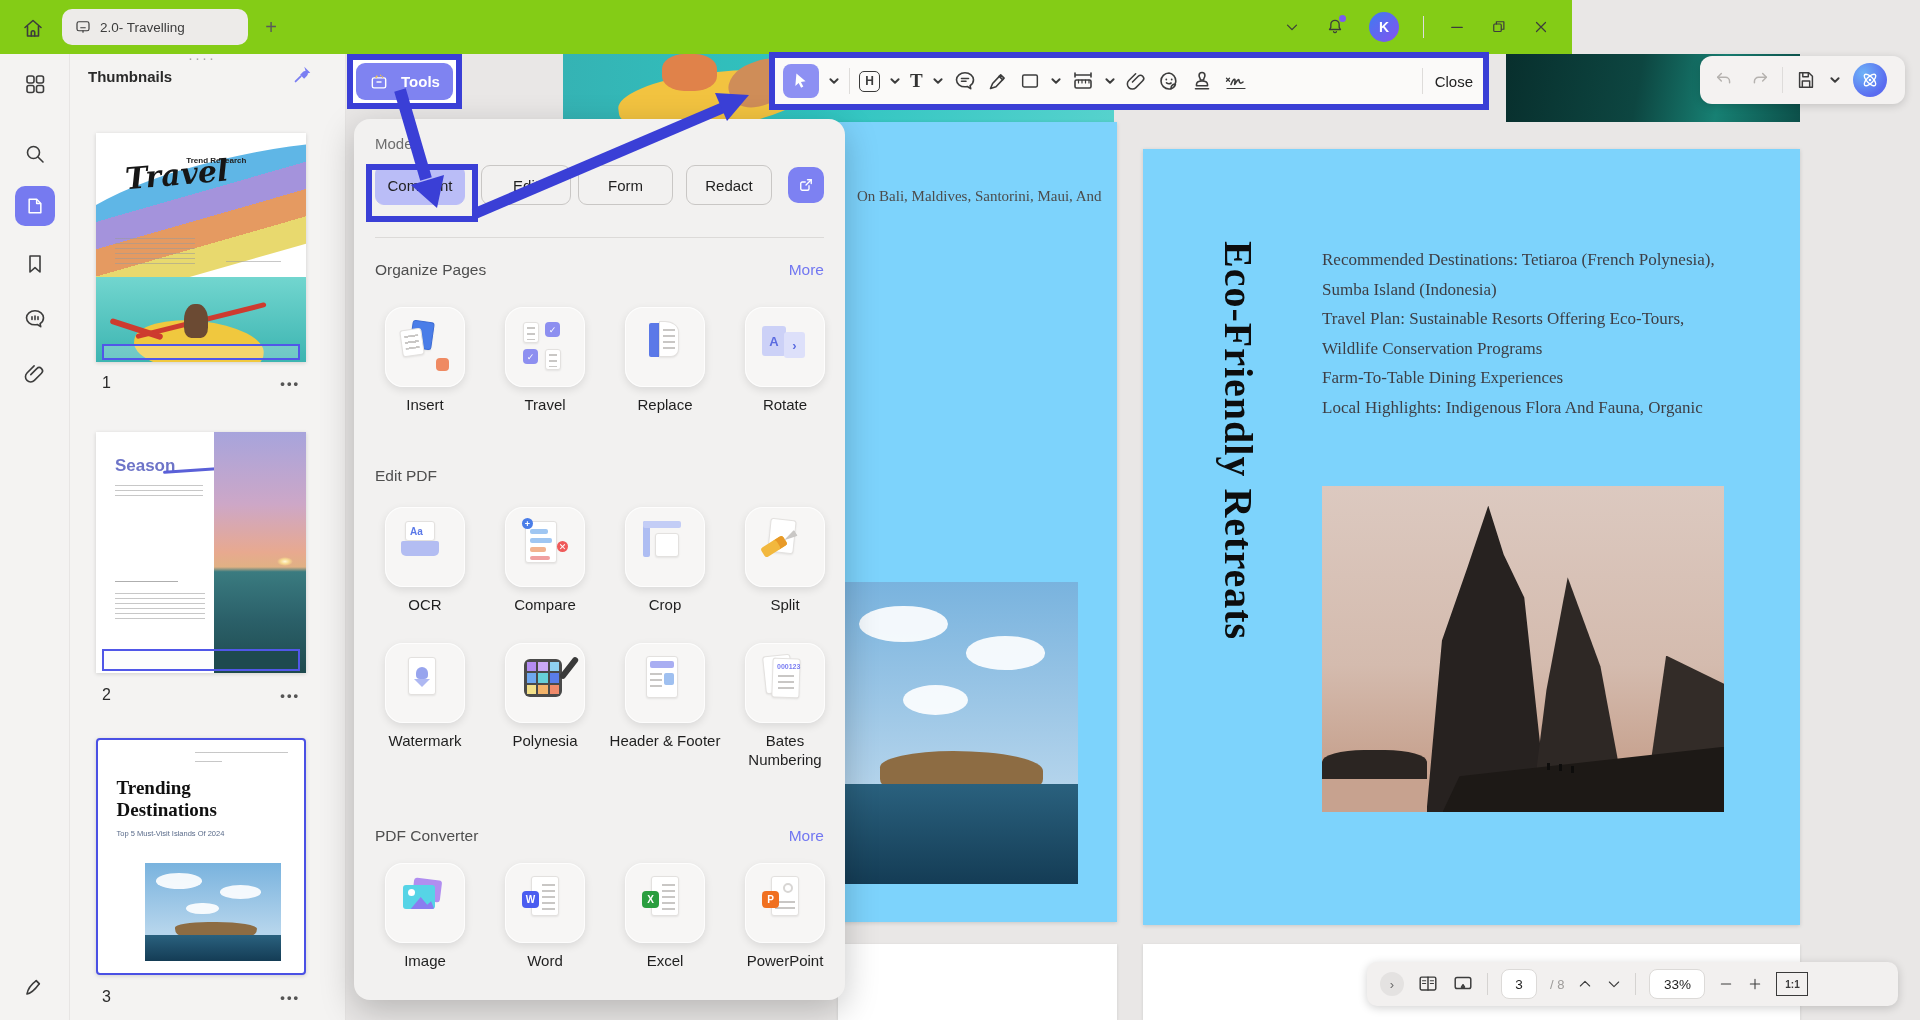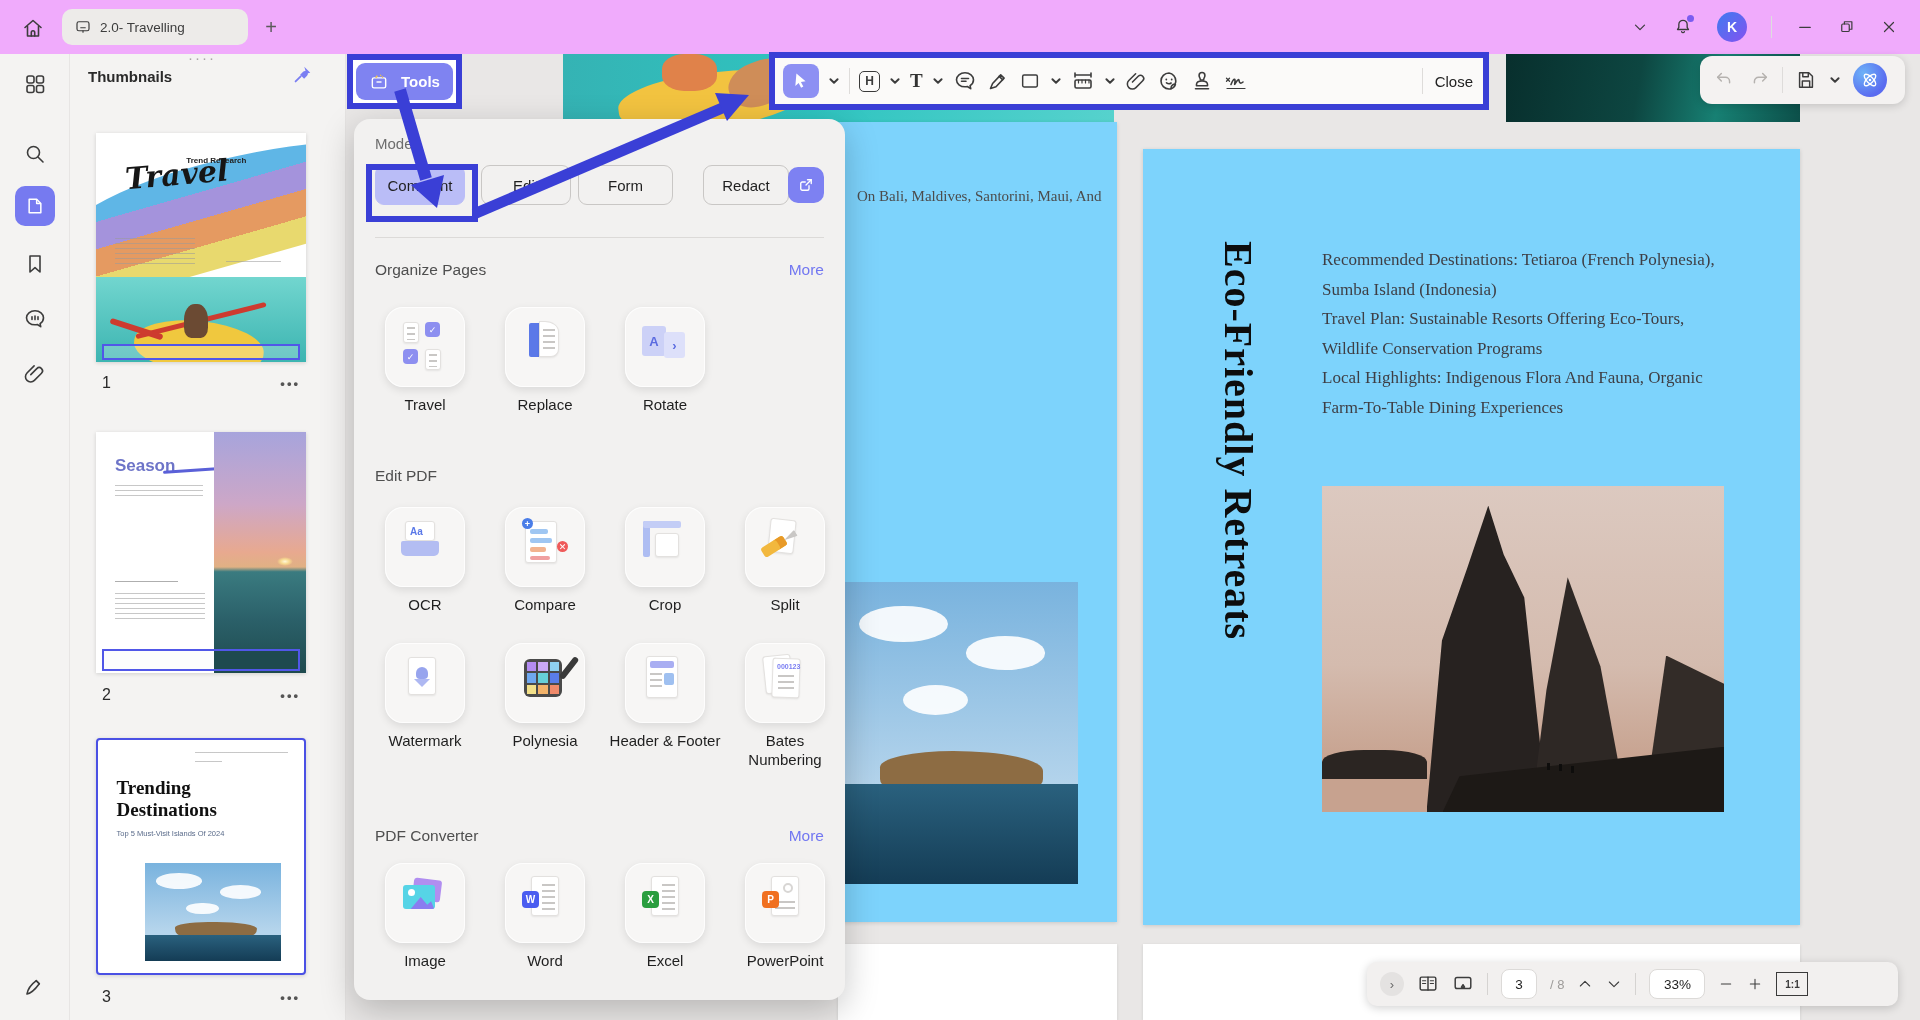--- a/index.html
+++ b/index.html
@@ -3,21 +3,21 @@
 <meta charset="utf-8">
 <style>
   * { margin:0; padding:0; box-sizing:border-box; }
   html,body { width:1920px; height:1020px; overflow:hidden; }
   body { font-family:"Liberation Sans","DejaVu Sans",sans-serif; background:#e9e7e6; color:#2b2b2b; }
   .stage { position:relative; width:1920px; height:1020px; }
   .abs { position:absolute; }
   svg.ic { fill:none; stroke:#3c3c3c; stroke-width:1.6; stroke-linecap:round; stroke-linejoin:round; display:block; }
 
   
-  .titlebar { position:absolute; left:0; top:0; width:1920px; height:54px; background:#f0abfc; display:flex; align-items:center; }
+  .titlebar { position:absolute; left:0; top:0; width:1572px; height:54px; background:#84cc16; display:flex; align-items:center; }
   .home-btn { position:absolute; left:18px; top:13px; width:30px; height:30px; display:flex; align-items:center; justify-content:center; }
   .tab { position:absolute; left:62px; top:9px; width:186px; height:36px; background:#edebe9; border-radius:10px; display:flex; align-items:center; gap:8px; padding:0 12px; }
   .tab-label { font-size:13.5px; color:#3d3d3d; white-space:nowrap; }
   .newtab-btn { position:absolute; left:258px; top:14px; width:26px; height:26px; font-size:20px; color:#5a5a5a; display:flex; align-items:center; justify-content:center; }
   .winctl { position:absolute; right:0; top:0; height:54px; display:flex; align-items:center; gap:24px; padding-right:22px; }
   .avatar { width:30px; height:30px; border-radius:50%; background:linear-gradient(135deg,#3f7bf0,#8452f0); color:#fff; font-size:14px; font-weight:700; display:flex; align-items:center; justify-content:center; }
   .bell-wrap { position:relative; }
   .bell-dot { position:absolute; right:-1px; top:-2px; width:7px; height:7px; border-radius:50%; background:#7a5cf0; }
   .wc-div { width:1px; height:22px; background:#ddd; }
 
@@ -320,22 +320,22 @@
       </div>
     </div>
 
     <div class="page" style="left:797px; top:95px; width:657px; height:776px;">
       <div class="vtitle">Eco-Friendly Retreats</div>
       <div class="para">
         <div>Recommended Destinations: Tetiaroa (French Polynesia),</div>
         <div>Sumba Island (Indonesia)</div>
         <div>Travel Plan: Sustainable Resorts Offering Eco-Tours,</div>
         <div>Wildlife Conservation Programs</div>
+        <div>Farm-To-Table Dining Experiences</div>
         <div>Local Highlights: Indigenous Flora And Fauna, Organic</div>
-        <div>Farm-To-Table Dining Experiences</div>
       </div>
       <div class="stacks">
         <div class="rock r1"></div>
           <div class="rock r2"></div>
           <div class="rock r3"></div>
         <div class="rockL"></div>
           <div class="shore"></div>
         <div class="fig" style="left:56%;bottom:13%"></div>
           <div class="fig" style="left:59%;bottom:12.5%"></div>
           <div class="fig" style="left:62%;bottom:12%"></div>
@@ -469,36 +469,46 @@
         <span>Close</span>
       </div>
     </div>
 
     <div class="panel">
       <div class="p-label" style="top:16px">Mode</div>
       <div class="mode-row">
         <button class="mode-btn mode-active" style="left:0; width:90px;">Comment</button>
         <button class="mode-btn" style="left:106px; width:90px;">Edit</button>
         <button class="mode-btn" style="left:203px; width:95px;">Form</button>
-        <button class="mode-btn" style="left:328px; width:86px;">Redact</button>
+        <button class="mode-btn" style="left:311px; width:86px;">Redact</button>
         <div class="ext-btn">
           <svg width="18" height="18" viewBox="0 0 24 24" style="fill:none;stroke:#fff;stroke-width:1.8;stroke-linecap:round;stroke-linejoin:round">
               <path d="M14 5h5v5"></path>
               <path d="M19 5l-7 7"></path>
               <path d="M16 13v4a2 2 0 01-2 2H7a2 2 0 01-2-2v-7a2 2 0 012-2h4"></path>
             </svg>
         </div>
       </div>
       <div class="p-div"></div>
 
       <div class="sec-head" style="top:142px">
         <span>Organize Pages</span>
         <span class="more">More</span>
       </div>
       <div class="tile-row" style="top:188px">
+        <div class="tile-item">
+          <div class="tile">
+            <span class="pg" style="left:26px;top:14px;width:22px;height:28px;background:#4a7de8;border-color:#3d6cd4;transform:rotate(8deg)"></span>
+            <span class="pg" style="left:16px;top:22px;width:22px;height:27px;transform:rotate(-8deg)">
+                <span class="pg-lines" style="top:5px;height:14px"></span>
+              </span>
+            <span class="chip" style="right:16px;bottom:16px;width:13px;height:13px;background:#ef8a62"></span>
+          </div>
+          <div class="tile-label">Insert</div>
+        </div>
         <div class="tile-item">
           <div class="tile">
             <span class="pg" style="left:18px;top:15px;width:16px;height:21px">
                 <span class="pg-lines" style="top:4px;height:13px"></span>
               </span>
             <span class="chip" style="left:40px;top:15px;width:15px;height:15px;background:#8d8ff0">✓</span>
             <span class="chip" style="left:18px;top:42px;width:15px;height:15px;background:#8d8ff0">✓</span>
             <span class="pg" style="left:40px;top:42px;width:16px;height:21px">
                 <span class="pg-lines" style="top:4px;height:13px"></span>
               </span>

